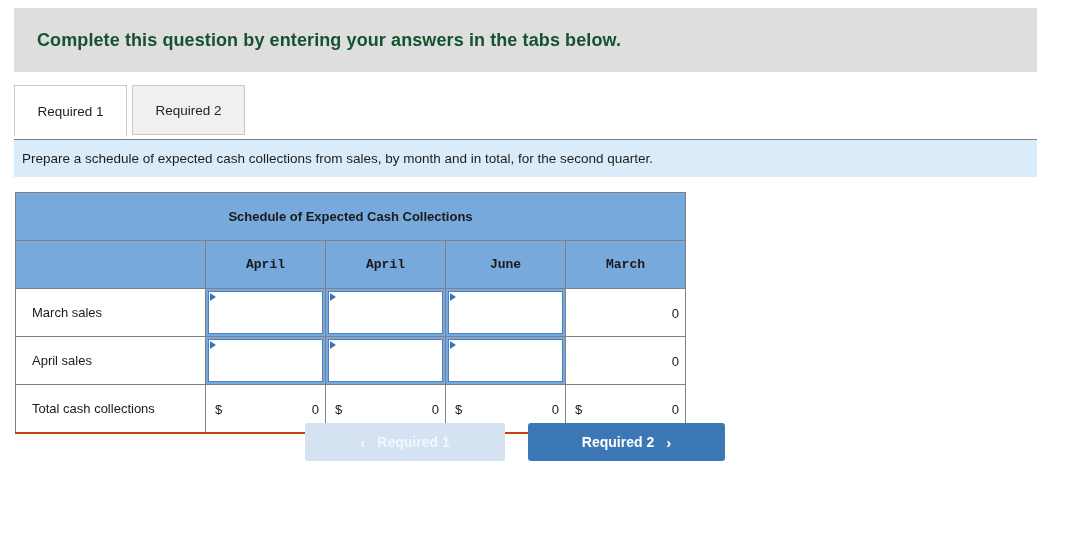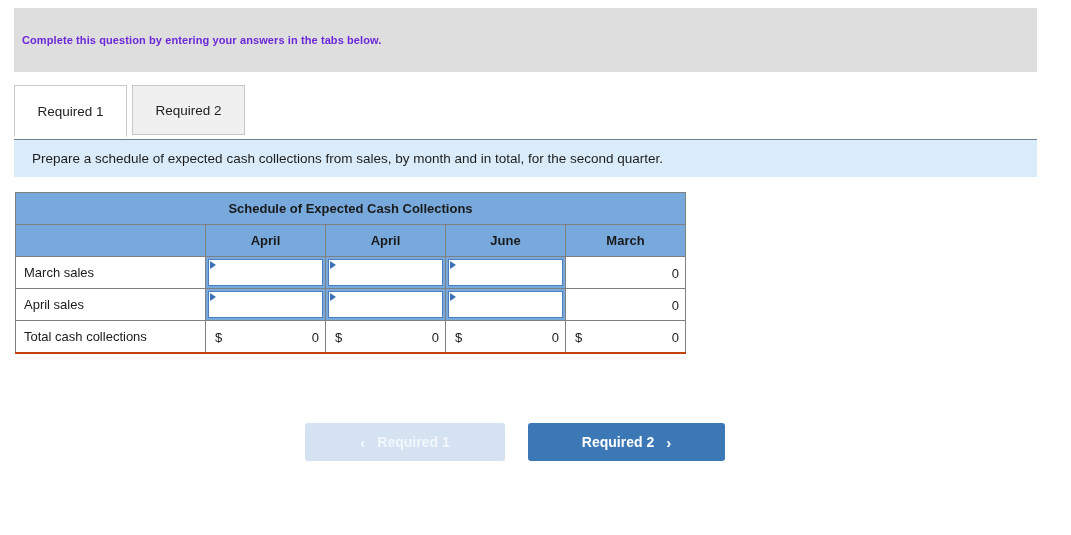--- a/index.html
+++ b/index.html
@@ -22,24 +22,24 @@
     position: absolute;
     left: 14px;
     top: 8px;
     width: 1023px;
     height: 64px;
     background: #dedede;
     display: flex;
     align-items: center;
   }
   .banner-text {
-    font-size: 11px;
+    font-size: 18px;
     font-weight: bold;
-    color: #6d28d9;
-    padding-left: 8px;
+    color: #14532d;
+    padding-left: 23px;
     letter-spacing: 0.1px;
   }
 
   
   .tabstrip {
     position: absolute;
     left: 14px;
     top: 85px;
     width: 1023px;
     height: 52px;
@@ -79,56 +79,56 @@
     top: 139px;
     width: 1023px;
     height: 38px;
     background: #daecfa;
     border-top: 1px solid #6f7e8c;
     box-sizing: border-box;
     display: flex;
     align-items: center;
   }
   .instruction-text {
-    padding-left: 18px;
+    padding-left: 8px;
     font-size: 13.5px;
     color: #1d1d1d;
   }
 
   
   .sheet {
     position: absolute;
     left: 15px;
     top: 192px;
     border-collapse: collapse;
     table-layout: fixed;
     background: #ffffff;
   }
   .sheet td {
     border: 1px solid #808080;
-    padding: 8px;
+    padding: 16px;
     height: 14px;
     font-size: 13px;
     color: #1a1a1a;
     box-sizing: border-box;
   }
   .col-label { width: 190px; }
   .col-month { width: 120px; }
   .col-total { width: 120px; }
 
   .hdr {
     background: #78a9dd;
     text-align: center;
     font-weight: bold;
     font-size: 13.5px;
     color: #111111;
     border-color: #6d9bcc;
   }
   .hdr-title { height: 26px; }
-  .hdr-col   { height: 26px; }
+  .hdr-col   { height: 26px; font-family: Liberation Mono, monospace; }
   .hdr-blank { background: #78a9dd; border-color: #6d9bcc; }
 
   .rowlabel {
     text-align: left;
     padding-left: 8px;
     white-space: nowrap;
   }
 
   
   .entrycell {

